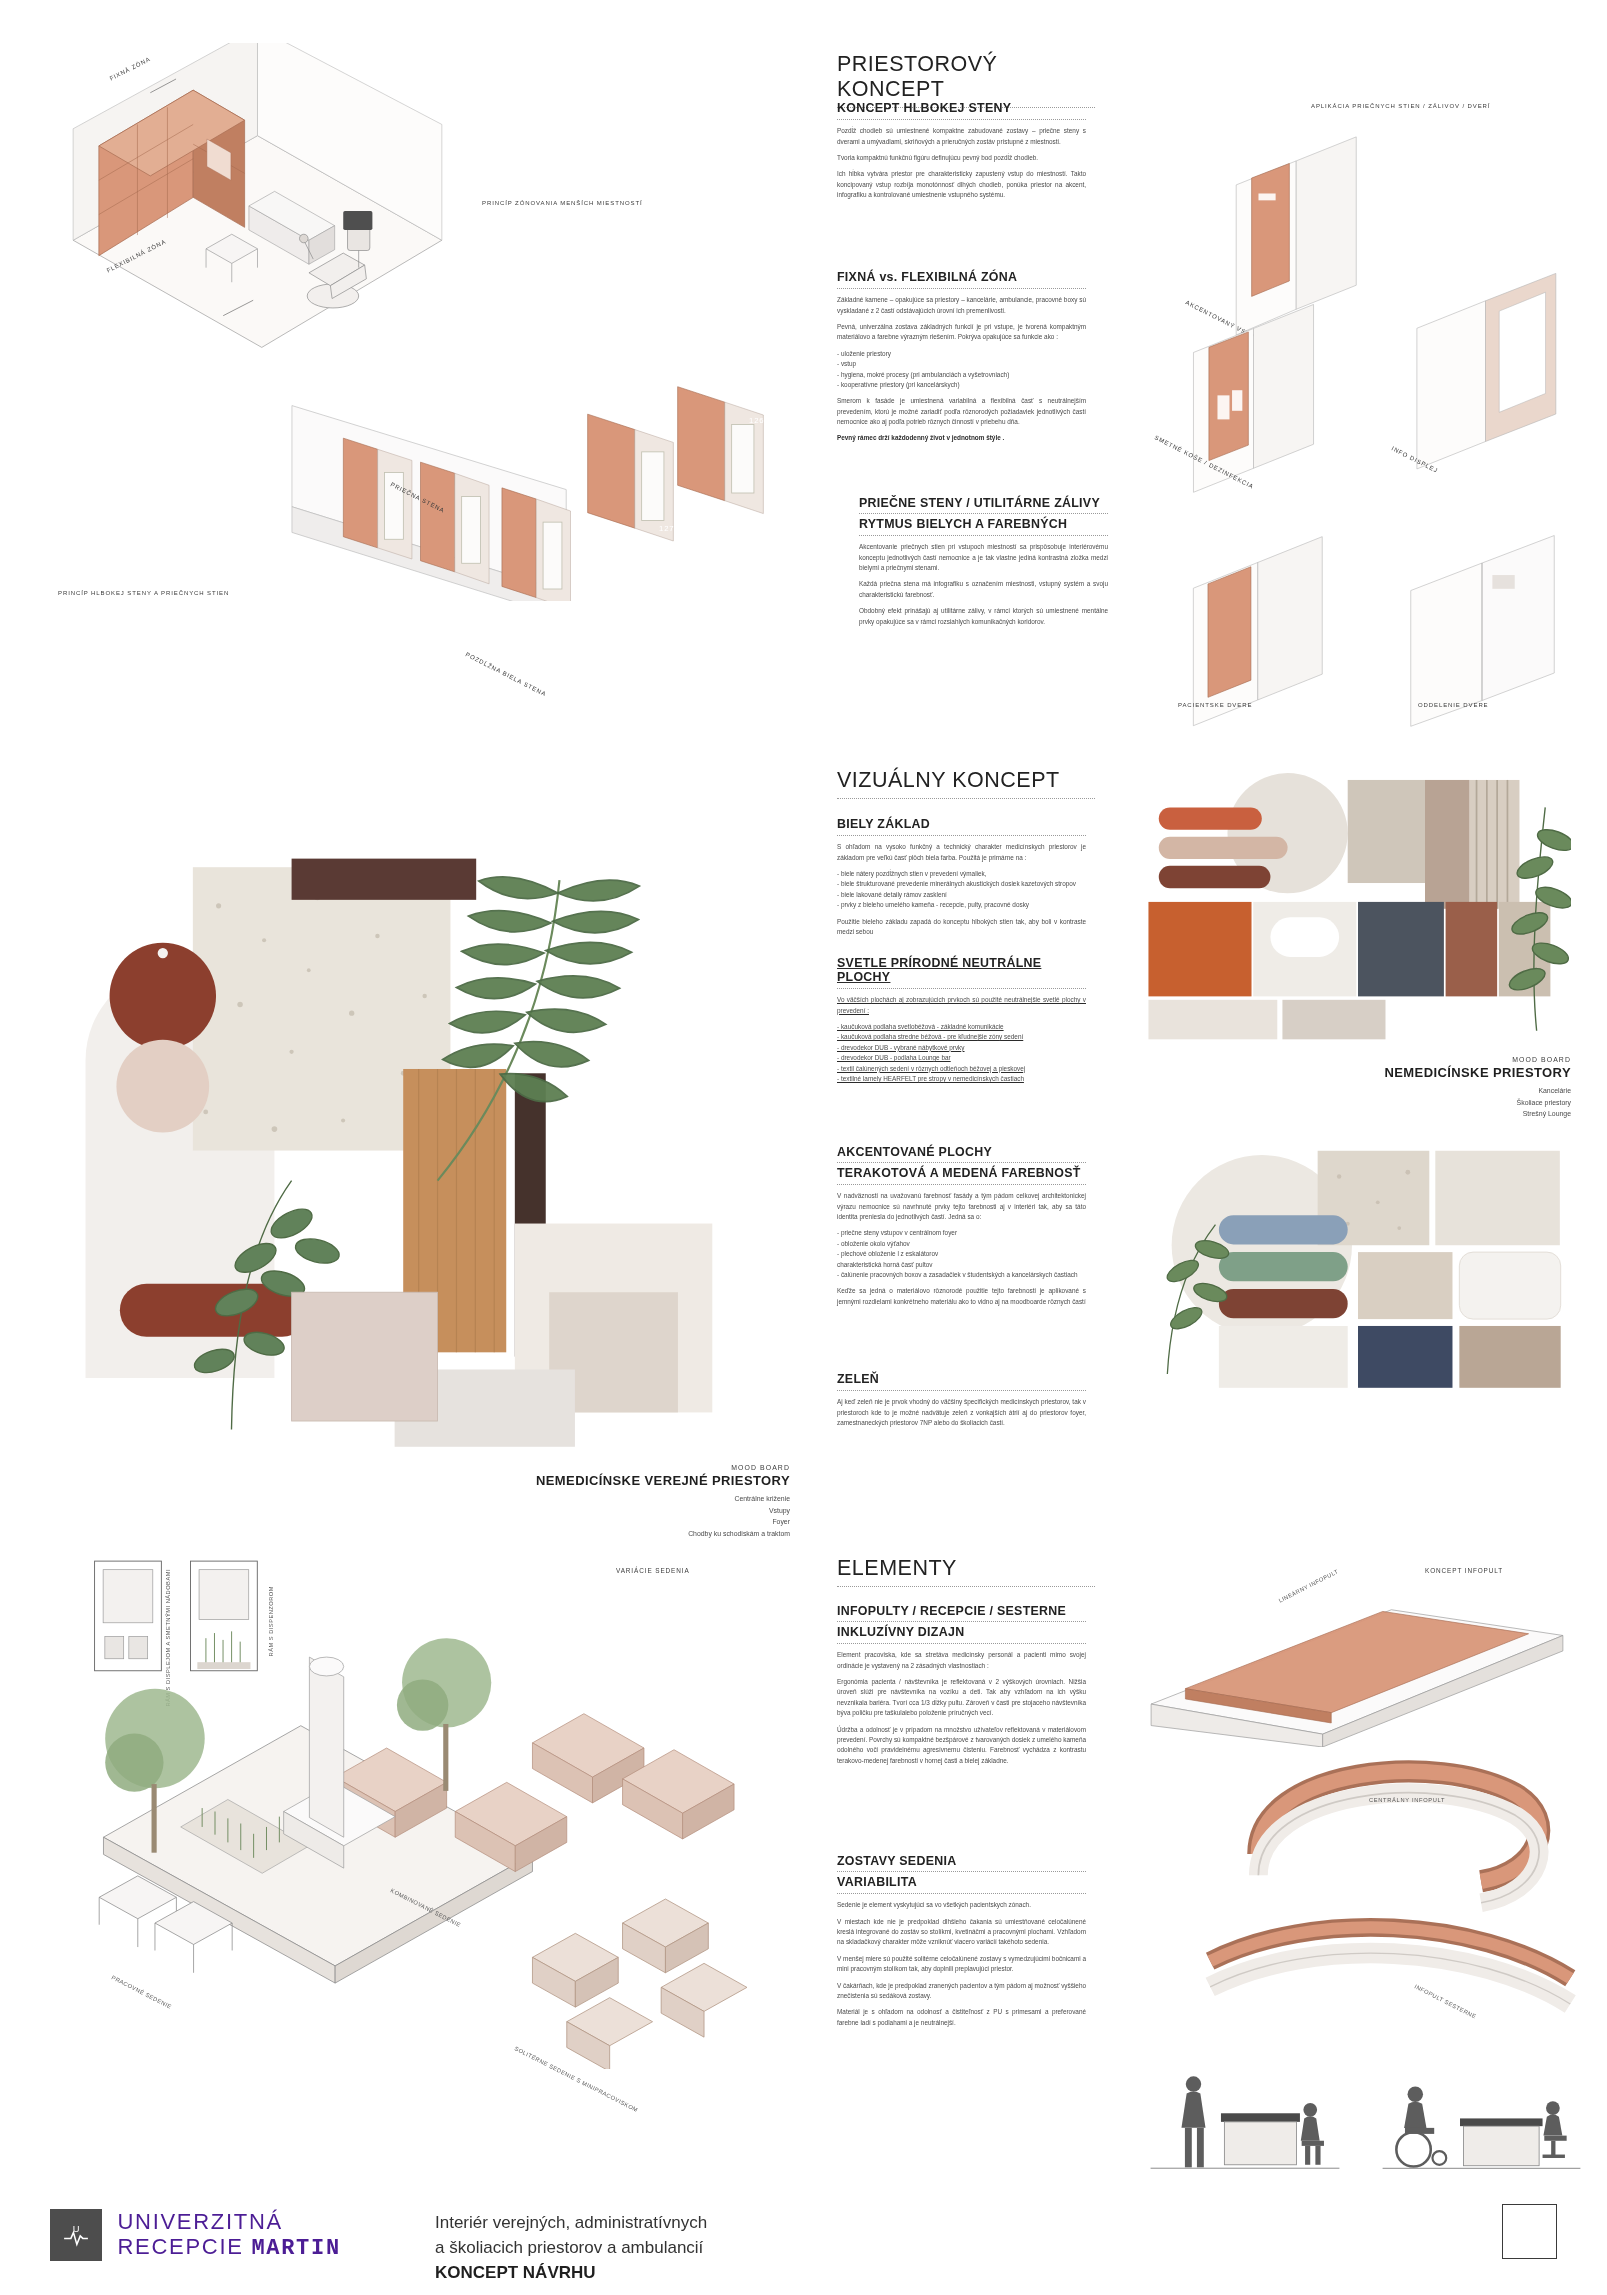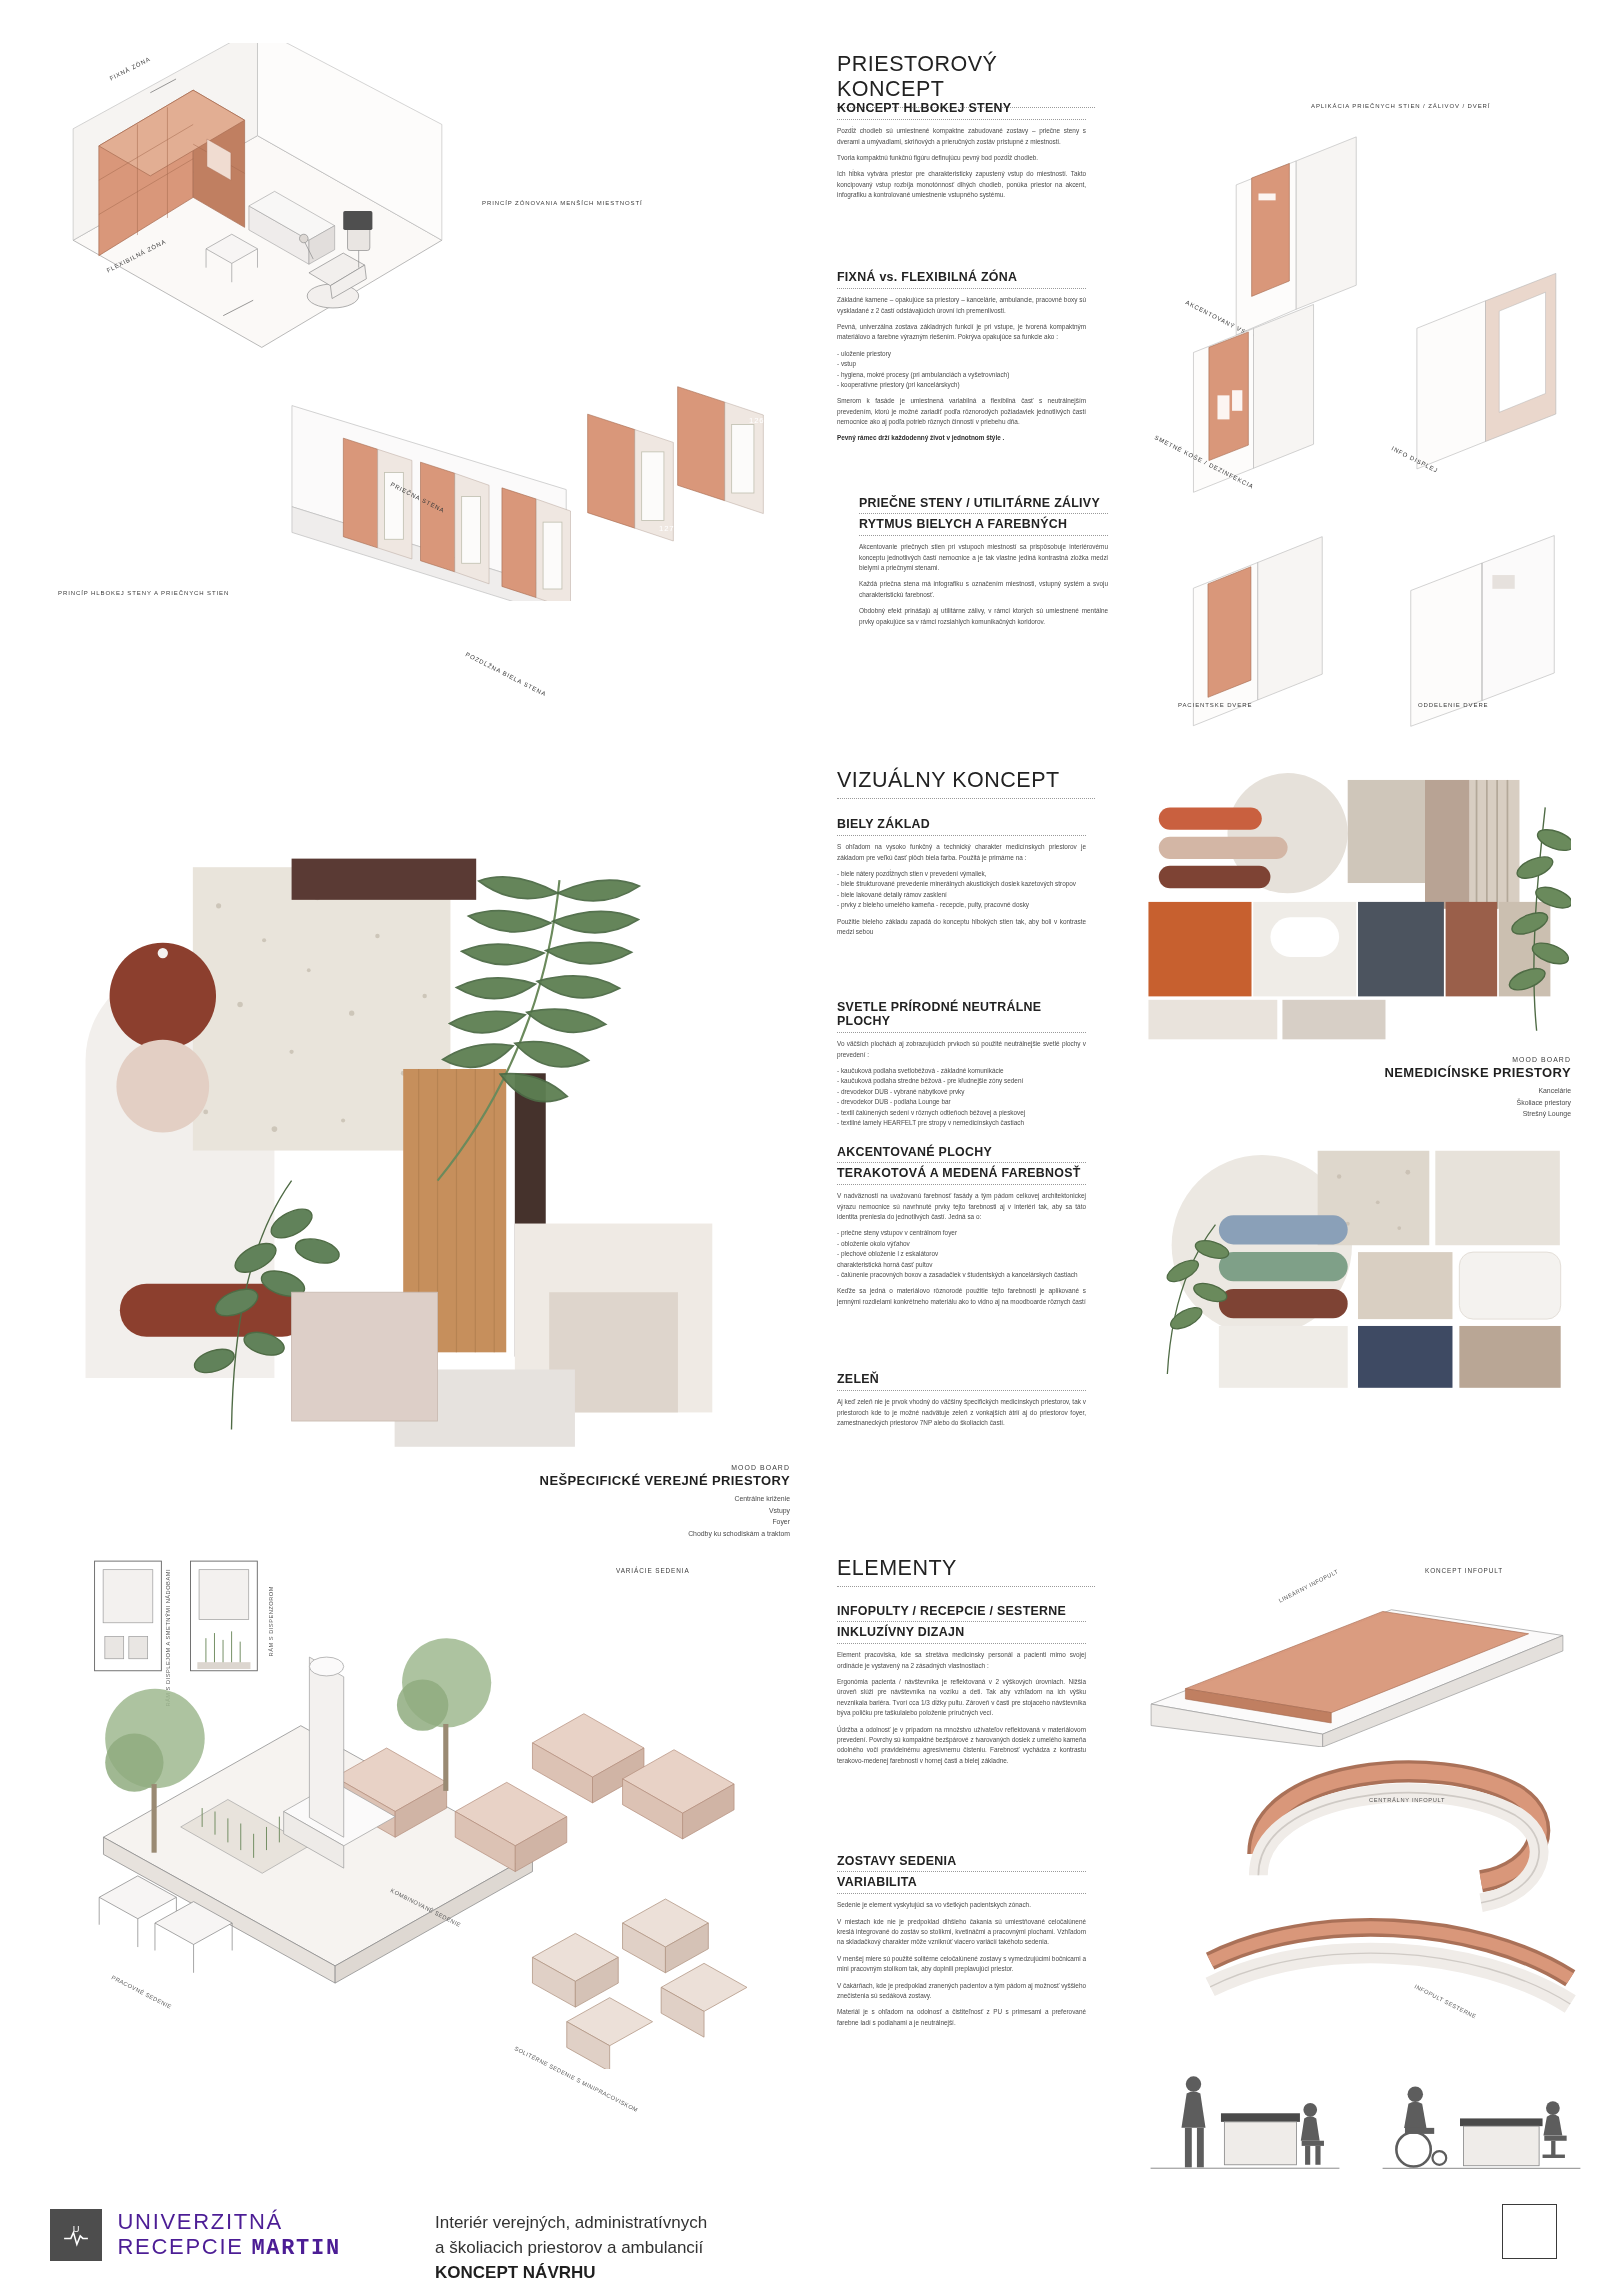--- a/index.html
+++ b/index.html
@@ -245,21 +245,21 @@
     <div class="h2">BIELY ZÁKLAD</div>
     <div class="rule"></div>
     <p class="body-txt">S ohľadom na vysoko funkčný a technický charakter medicínskych priestorov je základom pre veľkú časť plôch biela farba. Použitá je primárne na :</p>
     <p class="body-txt" style="margin:0">- biele nátery pozdĺžnych stien v prevedení výmaliek,</p>
     <p class="body-txt" style="margin:0">- biele štrukturované prevedenie minerálnych akustických dosiek kazetových stropov</p>
     <p class="body-txt" style="margin:0">- biele lakované detaily rámov zasklení</p>
     <p class="body-txt" style="margin:0 0 6px">- prvky z bieleho umelého kameňa - recepcie, pulty, pracovné dosky</p>
     <p class="body-txt">Použitie bieleho základu zapadá do konceptu hlbokých stien tak, aby boli v kontraste medzi sebou</p>
   </div>
 
-  <div class="txtblock" style="left:837px; top:1000px;">
+  <div class="txtblock" style="left:837px; top:956px;text-decoration:underline;">
     <div class="h2">SVETLE PRÍRODNÉ NEUTRÁLNE PLOCHY</div>
     <div class="rule"></div>
     <p class="body-txt">Vo väčších plochách aj zobrazujúcich prvkoch sú použité neutrálnejšie svetlé plochy v prevedení :</p>
     <p class="body-txt" style="margin:0">- kaučuková podlaha svetlobéžová - základné komunikácie</p>
     <p class="body-txt" style="margin:0">- kaučuková podlaha stredne béžová - pre kľudnejšie zóny sedení</p>
     <p class="body-txt" style="margin:0">- drevodekor DUB - vybrané nábytkové prvky</p>
     <p class="body-txt" style="margin:0">- drevodekor DUB - podlaha Lounge bar</p>
     <p class="body-txt" style="margin:0">- textil čalúnených sedení v rôznych odtieňoch béžovej a pieskovej</p>
     <p class="body-txt" style="margin:0">- textilné lamely HEARFELT pre stropy v nemedicínskych častiach</p>
   </div>
@@ -361,21 +361,21 @@
       <ellipse cx="330" cy="552" rx="26" ry="13" transform="rotate(14 330 552)"></ellipse>
       <ellipse cx="210" cy="680" rx="24" ry="12" transform="rotate(-18 210 680)"></ellipse>
       <ellipse cx="268" cy="660" rx="24" ry="12" transform="rotate(16 268 660)"></ellipse>
     </g>
 
     <rect x="300" y="600" width="170" height="150" fill="#ddcfc8" stroke="#c9bab2"></rect>
   </svg>
 
   <div style="position:absolute; left:258px; top:1464px; width:532px; text-align:right;">
     <div class="mood-title">MOOD BOARD</div>
-    <div class="mood-main" style="margin-top:1.7px">NEŠPECIFICKÉ VEREJNÉ PRIESTORY</div>
+    <div class="mood-main" style="margin-top:1.7px">NEMEDICÍNSKE VEREJNÉ PRIESTORY</div>
     <div class="mood-list" style="margin-top:5.2px">
       <div>Centrálne križenie</div>
       <div>Vstupy</div>
       <div>Foyer</div>
       <div>Chodby ku schodiskám a traktom</div>
     </div>
   </div>
 
   <svg id="moodB" viewBox="0 0 510 320">
     <circle cx="180" cy="70" r="70" fill="#e6e1da"></circle>

